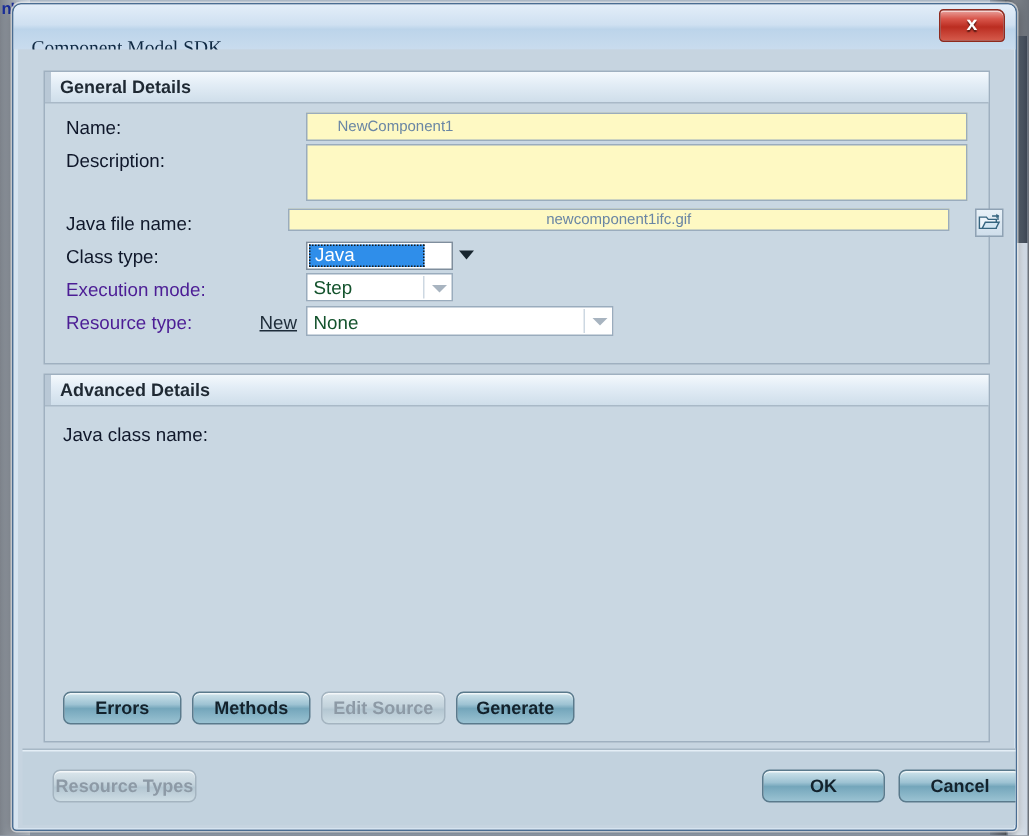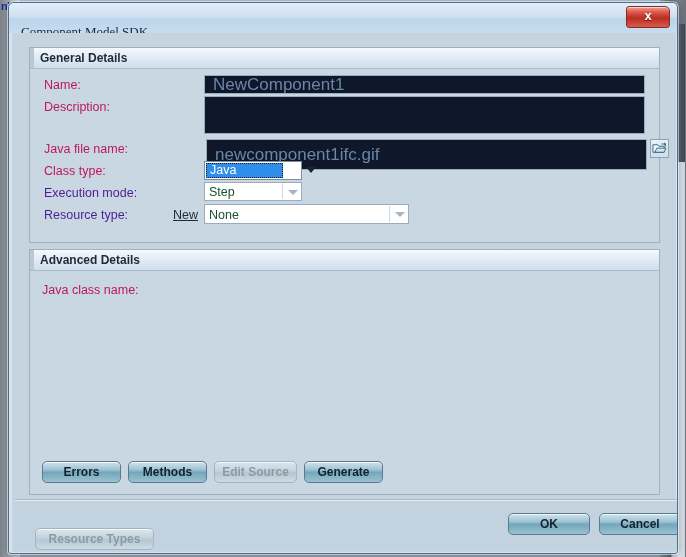--- a/index.html
+++ b/index.html
@@ -154,33 +154,33 @@
     font-weight: bold;
     color: #1f2933;
   }
 
   #panel-general { left: 17px; top: 14px; width: 629px; height: 194px; }
   #panel-advanced { left: 17px; top: 216px; width: 629px; height: 244px; }
 
   .field-label {
     position: absolute;
     font-size: 12.5px;
-    color: #be185d;
+    color: #0f172a;
   }
   .field-label.disabled { color: #4c1d95; }
 
   .txtinput {
     position: absolute;
-    background: #0f172a;
+    background: #fef9c3;
     border: 1px solid #9aacbd;
     box-sizing: border-box;
     color: #6a86a4;
-    font-size: 17px;
+    font-size: 10px;
     font-family: "Liberation Sans", sans-serif;
-    padding: 2px 8px;
+    padding: 2px 20px;
     outline: none;
   }
 
   .combo {
     position: absolute;
     background: #ffffff;
     border: 1px solid #9aacbd;
     box-sizing: border-box;
     cursor: pointer;
   }
@@ -316,21 +316,21 @@
         <div class="panel-header-title">General Details</div>
       </div>
 
       <div class="field-label" style="left:14px; top:30px;">Name:</div>
       <input class="txtinput" id="input-name" style="left: 174px; top: 27px; width: 441px; height: 19px;" value="NewComponent1">
 
       <div class="field-label" style="left:14px; top:52px;">Description:</div>
       <textarea class="txtinput" id="input-description" style="left: 174px; top: 48px; width: 441px; height: 38px; resize: none;"></textarea>
 
       <div class="field-label" style="left:14px; top:94px;">Java file name:</div>
-      <input class="txtinput" id="input-icon" style="left: 176px; top: 91px; width: 441px; height: 31px;" value="newcomponent1ifc.gif">
+      <input class="txtinput" id="input-icon" style="left: 162px; top: 91px; width: 441px; height: 15px; text-align: center;" value="newcomponent1ifc.gif">
       <div id="browse-button" style="left:620px; top:91px;">
         <svg width="15" height="15" viewBox="0 0 16 16" style="position:absolute;left:1px;top:1px;">
           <path d="M1 4 L6 4 L7.3 5.6 L13 5.6 L13 12 L1 12 Z" fill="#eef5fb" stroke="#35647f" stroke-width="1"></path>
           <path d="M3 12 L5.2 7.6 L15 7.6 L12.8 12 Z" fill="#d3e6f2" stroke="#35647f" stroke-width="1"></path>
           <path d="M10 3.2 L14.2 3.2 L14.2 6" fill="none" stroke="#35647f" stroke-width="1"></path>
           <path d="M13 1.6 L15.2 3.2 L13 4.8 Z" fill="#35647f"></path>
         </svg>
       </div>
 
       <div class="field-label" style="left:14px; top:116px;">Class type:</div>
@@ -366,19 +366,19 @@
       <div class="field-label" style="left:12px; top:33px;">Java class name:</div>
 
       <div class="btn" style="left:12px; top:211px; width:79px;">Errors</div>
       <div class="btn" style="left:98px; top:211px; width:79px;">Methods</div>
       <div class="btn disabled" style="left:184px; top:211px; width:83px;">Edit Source</div>
       <div class="btn" style="left:274px; top:211px; width:79px;">Generate</div>
     </div>
 
     <div id="footer">
       <div id="footer-sep"></div>
-      <div class="btn disabled" style="left:20px; top:28px; width:119px;">Resource Types</div>
+      <div class="btn disabled" style="left:20px; top:13px; width:96px;">Resource Types</div>
       <div class="btn" style="left:493px; top:13px; width:82px;">OK</div>
       <div class="btn" style="left:584px; top:13px; width:82px;">Cancel</div>
     </div>
 
   </div>
 </div>
 
 </body></html>

